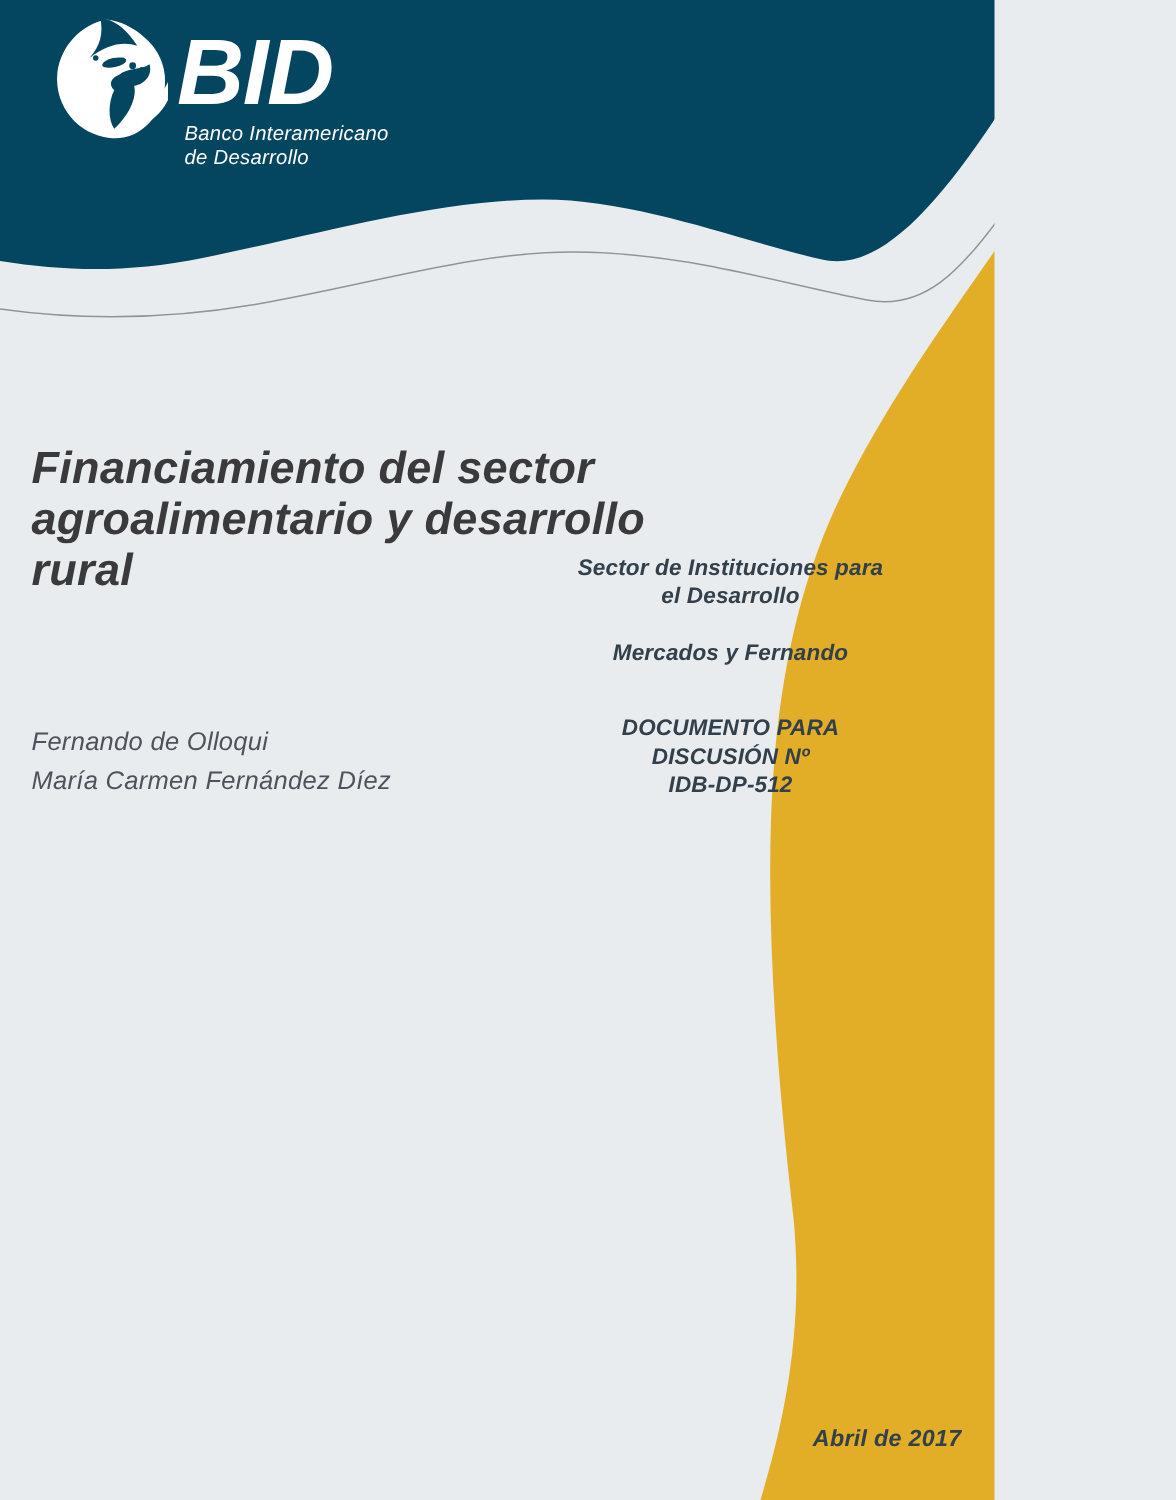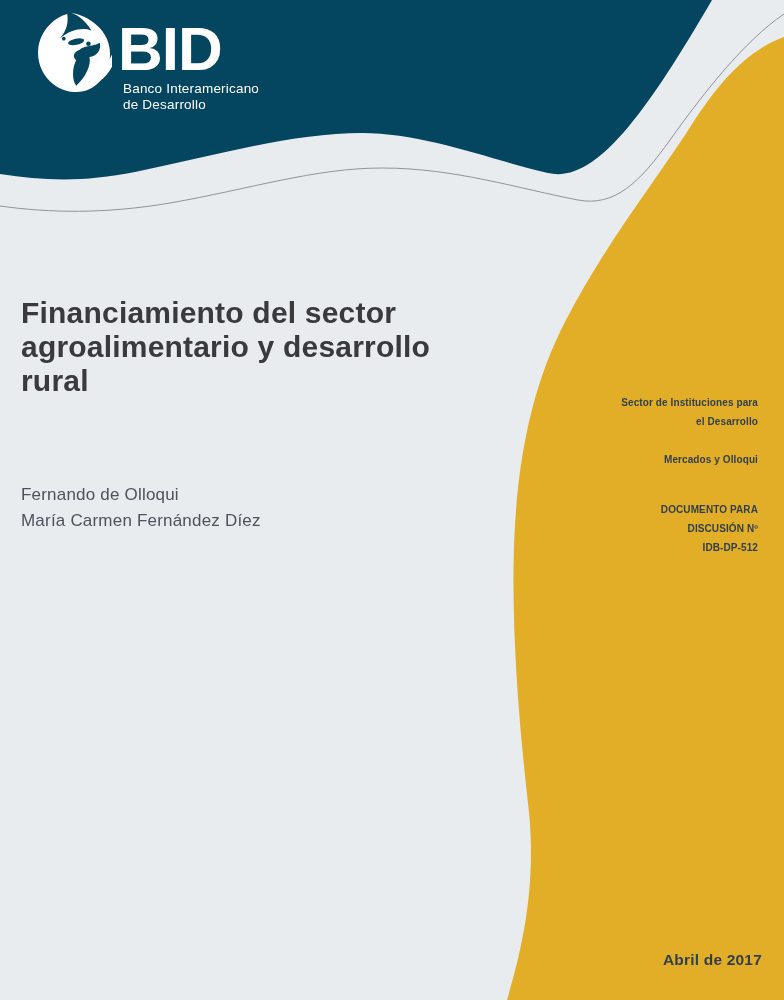--- a/index.html
+++ b/index.html
@@ -14,23 +14,24 @@
   }
   *{margin:0;padding:0;box-sizing:border-box;}
   html,body{width:784px;height:1000px;}
   body{
     font-family:"Liberation Sans","DejaVu Sans",sans-serif;
     background:var(--background);
     overflow:hidden;
   }
   .page{
     position:relative;
-    width:784px;height:1000px;
+    width:663px;height:1000px;
     background:var(--background);
     overflow:hidden;
+    font-style:italic;
   }
   svg.bg{
     position:absolute;left:0;top:0;width:784px;height:1000px;display:block;
   }
   .navy-shape{fill:var(--navy);}
   .yellow-shape{fill:var(--yellow);}
   .echo-line{fill:none;stroke:var(--outline-line);stroke-width:1;}
   .logo-white{fill:var(--logo-white);}
   .logo-navy{fill:var(--navy);}
 
@@ -59,24 +60,24 @@
   .title span{display:block;}
 
   .authors{
     position:absolute;left:21px;top:482px;width:420px;
     color:var(--author-text);
     font-size:17px;line-height:26px;font-weight:400;letter-spacing:.2px;
   }
   .authors div{display:block;}
 
   .panel{
-    position:absolute;right:26px;top:393px;width:300px;
-    text-align:right;
+    position:absolute;right:26px;top:369px;width:300px;
+    text-align:center;
     color:var(--panel-text);
-    font-size:10px;line-height:19px;font-weight:bold;letter-spacing:.1px;
+    font-size:15px;line-height:19px;font-weight:bold;letter-spacing:.1px;
   }
   .panel .block{display:block;}
   .panel .block + .block{margin-top:19px;}
   .panel .block.doc{margin-top:31px;}
   .panel span{display:block;}
 
   .date{
     position:absolute;right:22px;top:951px;
     color:var(--panel-text);
     font-size:15.5px;font-weight:bold;letter-spacing:.2px;
@@ -134,21 +135,21 @@
     <div>Fernando de Olloqui</div>
     <div>María Carmen Fernández Díez</div>
   </div>
 
   <div class="panel">
     <div class="block">
       <span>Sector de Instituciones para</span>
       <span>el Desarrollo</span>
     </div>
     <div class="block">
-      <span>Mercados y Olloqui</span>
+      <span>Mercados y Fernando</span>
     </div>
     <div class="block doc">
       <span>DOCUMENTO PARA</span>
       <span>DISCUSIÓN Nº</span>
       <span>IDB-DP-512</span>
     </div>
   </div>
 
   <div class="date">Abril de 2017</div>
 

